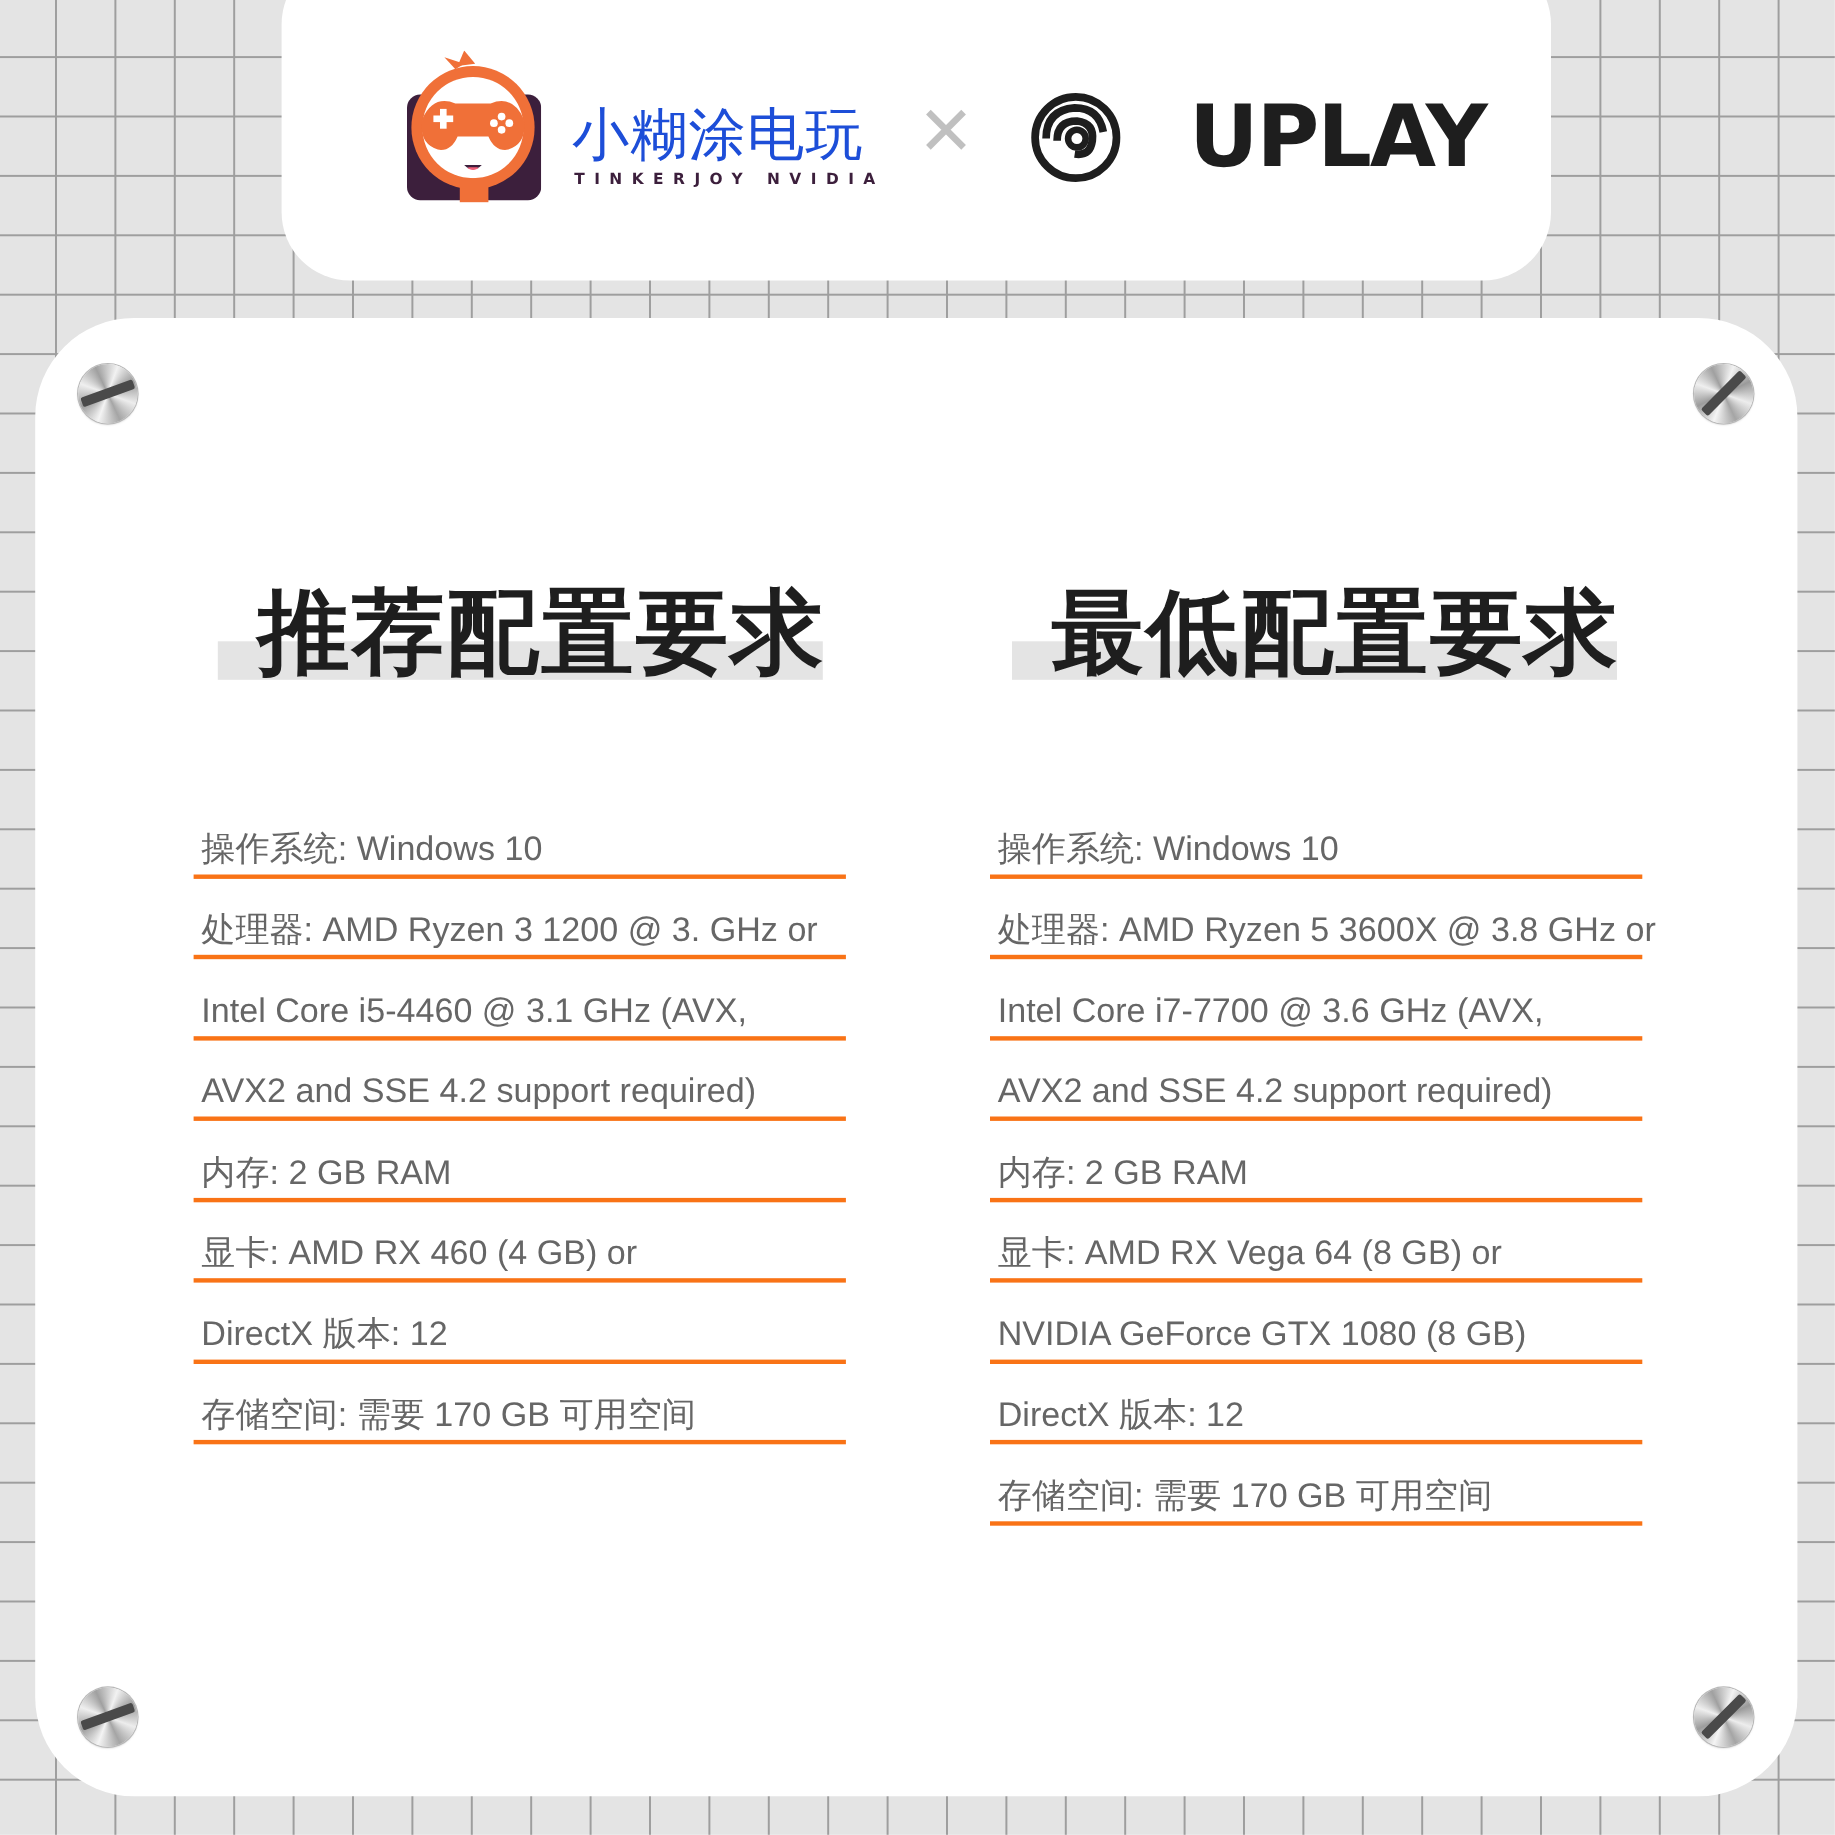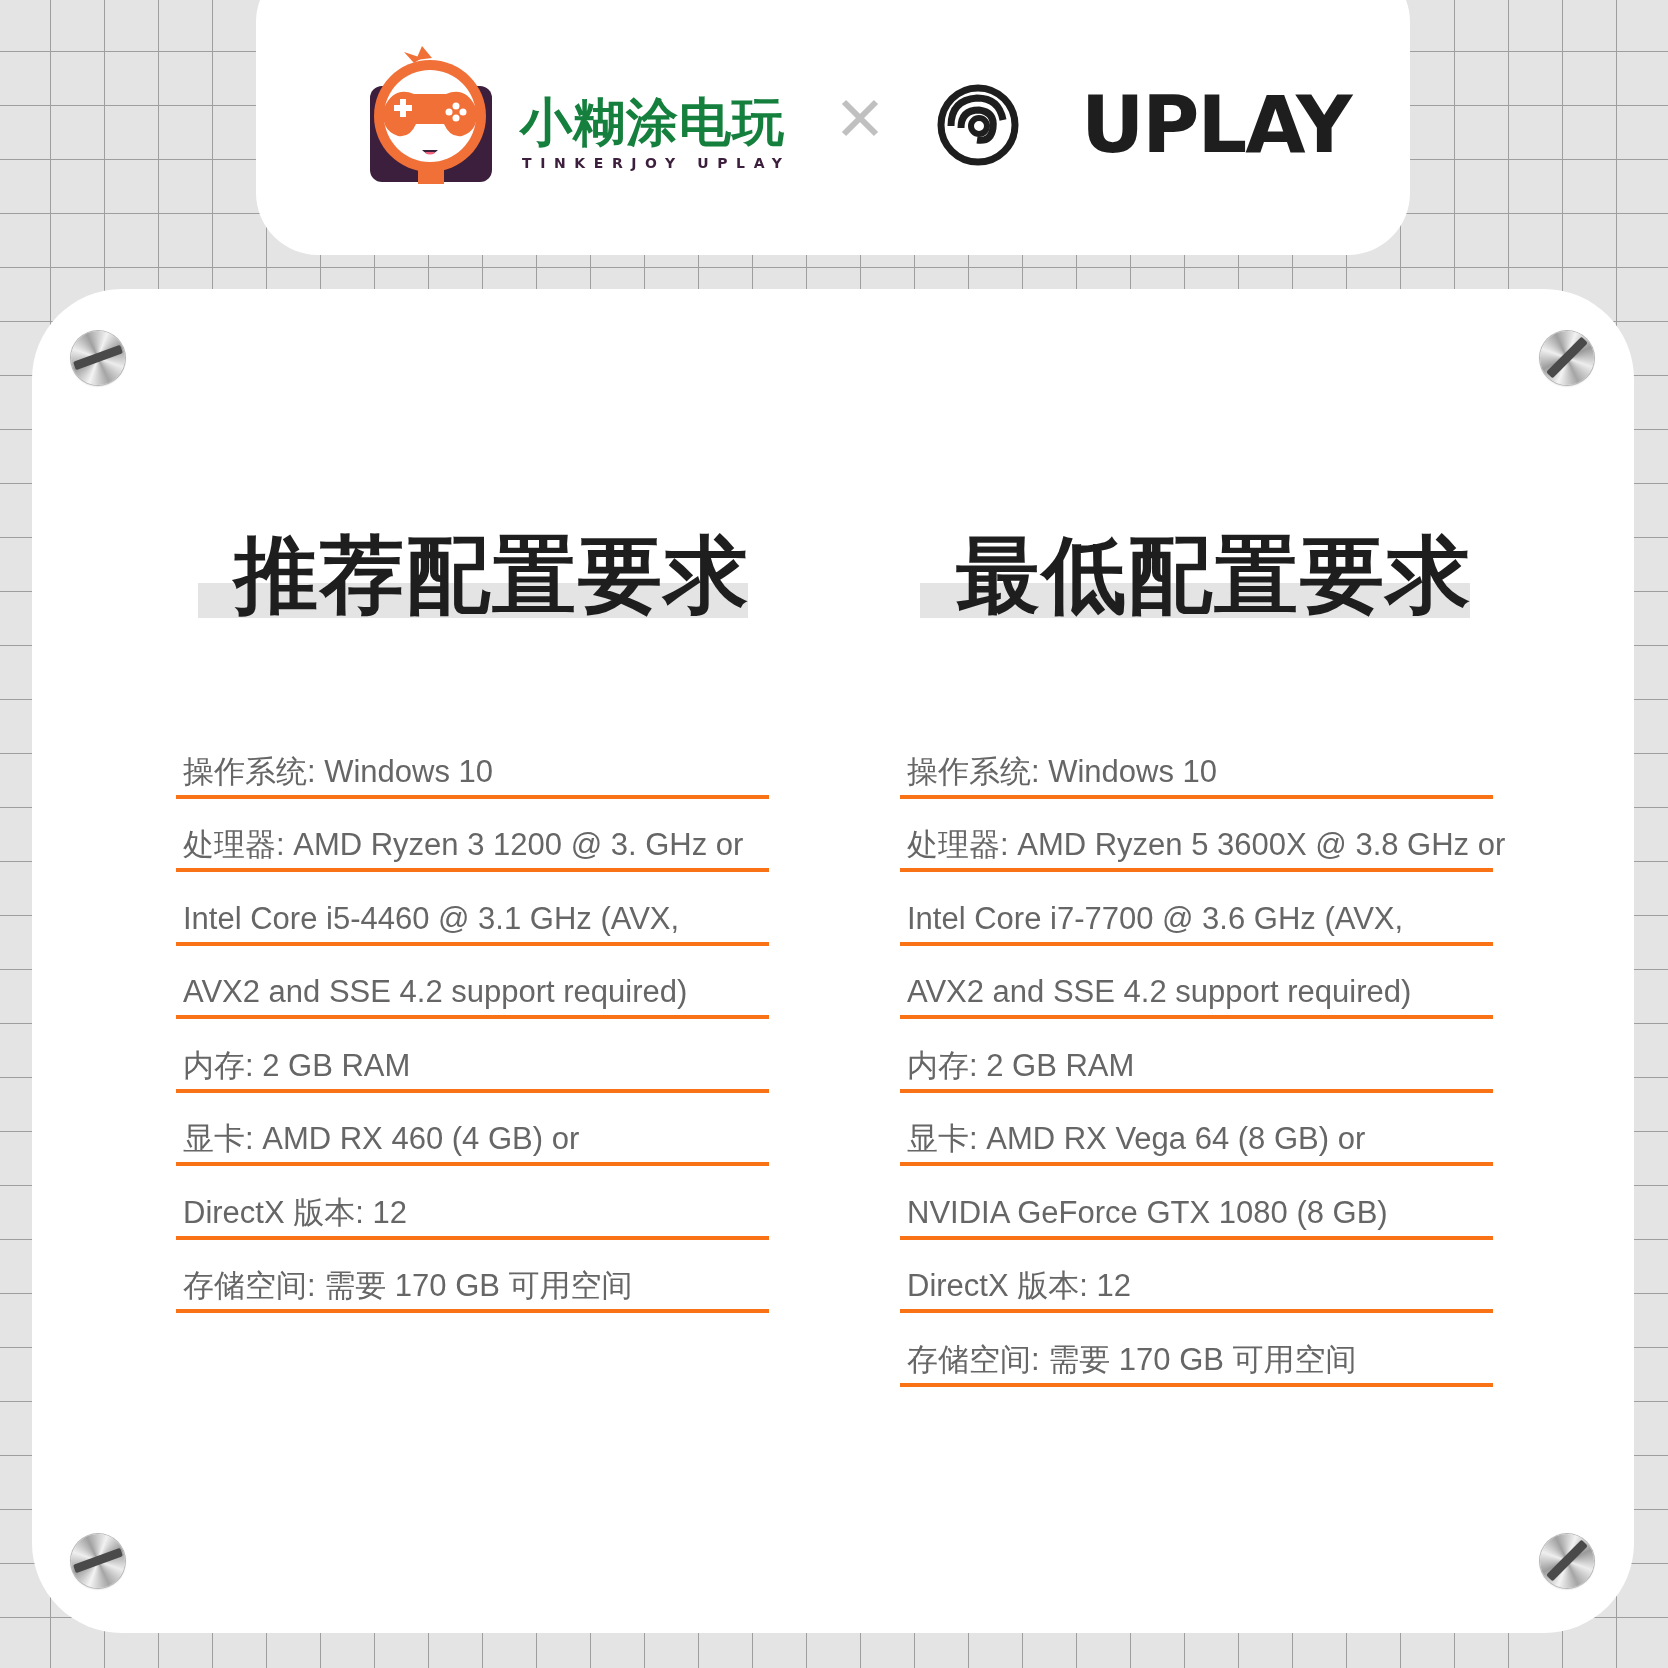--- a/index.html
+++ b/index.html
@@ -13,21 +13,21 @@
     background-position: 50px 51px;
     font-family: "DejaVu Sans", "Liberation Sans", sans-serif;
   }
   .header-card {
     position: absolute; left: 256px; top: -40px; width: 1154px; height: 295px;
     background: #fff; border-radius: 62px;
   }
   .logo-icon { position: absolute; left: 370px; top: 46px; width: 122px; height: 138px; }
   .brand-cn {
     position: absolute; left: 520px; top: 88px;
-    font-size: 52px; font-weight: 700; color: #15803d; letter-spacing: 1px;
+    font-size: 52px; font-weight: 400; color: #1d4ed8; letter-spacing: 1px;
     font-family: "DejaVu Sans", sans-serif;
   }
   .brand-en {
     position: absolute; left: 522px; top: 155px;
     font-size: 14px; font-weight: 700; color: #3c1f3c; letter-spacing: 8.6px;
     font-family: "DejaVu Sans", sans-serif;
   }
   .times {
     position: absolute; left: 838px; top: 96px; width: 44px; height: 44px;
   }
@@ -88,21 +88,21 @@
   <rect x="30" y="53" width="6" height="18" fill="#fff"></rect>
   <circle cx="86" cy="60" r="3.5" fill="#fff"></circle>
   <circle cx="93" cy="66" r="3.5" fill="#fff"></circle>
   <circle cx="79" cy="66" r="3.5" fill="#fff"></circle>
   <circle cx="86" cy="72" r="3.5" fill="#fff"></circle>
   <path d="M52 104 Q60 112 68 104 Z" fill="#3c1f3c"></path>
   <path d="M55 107 Q60 110 65 107 L64 106 L56 106 Z" fill="#f0607a"></path>
   <rect x="48" y="116" width="26" height="22" fill="#f07038"></rect>
 </svg>
 <div class="brand-cn">小糊涂电玩</div>
-<div class="brand-en">TINKERJOY UPLAY</div>
+<div class="brand-en">TINKERJOY NVIDIA</div>
 
 <svg class="times" viewBox="0 0 44 44">
   <path d="M6 6 L38 38 M38 6 L6 38" stroke="#c0c0c0" stroke-width="6" stroke-linecap="butt"></path>
 </svg>
 
 <svg class="uplay-swirl" viewBox="0 0 82 86">
   <circle cx="41" cy="43" r="37" fill="none" stroke="#1e1e1e" stroke-width="7"></circle>
   <path d="M14 44 Q14 18 40 16 Q62 16 66 38" fill="none" stroke="#1e1e1e" stroke-width="7"></path>
   <path d="M24 46 Q24 28 42 28 Q58 30 56 46 Q54 60 40 58" fill="none" stroke="#1e1e1e" stroke-width="7"></path>
   <circle cx="42" cy="44" r="8" fill="none" stroke="#1e1e1e" stroke-width="6"></circle>

